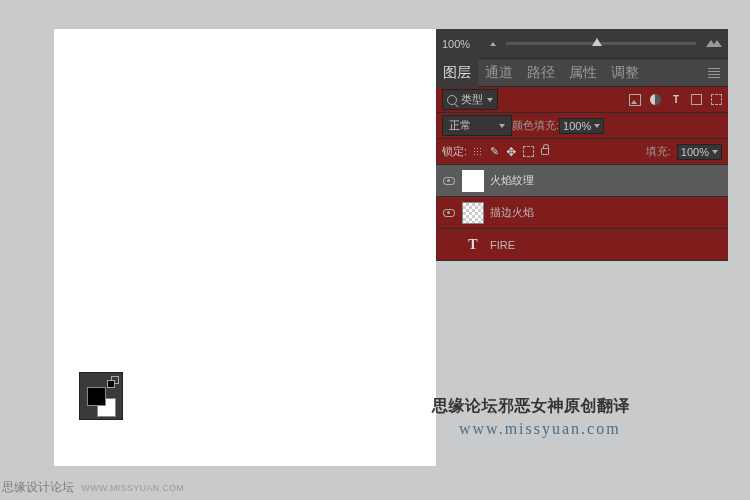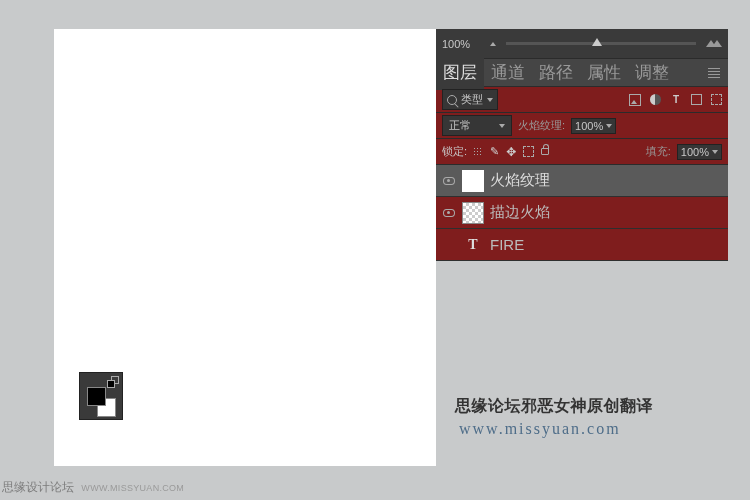--- a/index.html
+++ b/index.html
@@ -10,37 +10,37 @@
 .zoom-row { background: #3a3a3a; gap: 6px; height: 30px; }
 .zoom-val { width: 42px; }
 .tri-up { width: 0; height: 0; border-left: 4px solid transparent; border-right: 4px solid transparent; border-bottom: 5px solid #aaa; }
 .tri-up.small { border-left-width: 3px; border-right-width: 3px; border-bottom-width: 4px; }
 .slider-track { flex: 1; height: 3px; background: #555; position: relative; margin: 0 4px; }
 .slider-thumb { position: absolute; left: 45%; top: -4px; width: 0; height: 0; border-left: 5px solid transparent; border-right: 5px solid transparent; border-bottom: 8px solid #ccc; }
 .mountain { display: inline-flex; align-items: flex-end; gap: -2px; }
 .mtn-peak { width: 0; height: 0; border-left: 5px solid transparent; border-right: 5px solid transparent; border-bottom: 7px solid #999; }
 .mtn-peak + .mtn-peak { margin-left: -4px; }
 .tabs-row { background: #454545; height: 28px; padding: 0; }
-.tab { padding: 6px 7px; font-size: 17px; color: #999; cursor: pointer; }
+.tab { padding: 6px 7px; font-size: 14px; color: #999; cursor: pointer; }
 .tab.active { background: #3a3a3a; color: #ddd; }
 .tabs-menu { margin-left: auto; padding: 0 8px; display: flex; flex-direction: column; gap: 2px; }
 .tabs-menu span { display: block; width: 12px; height: 1px; background: #999; }
 .filter-row { height: 26px; gap: 4px; }
 .search-ic { width: 10px; height: 10px; border: 1px solid #aaa; border-radius: 50%; position: relative; }
 .search-ic::after { content: ""; position: absolute; width: 5px; height: 1px; background: #aaa; bottom: -2px; right: -3px; transform: rotate(45deg); }
 .type-sel { display: flex; align-items: center; gap: 4px; border: 1px solid #222; padding: 2px 4px; background: #363636; }
 .chev-down { width: 0; height: 0; border-left: 3px solid transparent; border-right: 3px solid transparent; border-top: 4px solid #aaa; }
 .ftr-icons { display: flex; gap: 9px; margin-left: auto; color: #ccc; }
 .ico { width: 12px; height: 12px; display: inline-flex; align-items: center; justify-content: center; font-size: 10px; }
 .ico-img { border: 1px solid #aaa; position: relative; }
 .ico-img::after { content: ""; position: absolute; left: 1px; bottom: 1px; width: 0; height: 0; border-left: 3px solid transparent; border-right: 3px solid transparent; border-bottom: 4px solid #aaa; }
 .ico-adj { width: 11px; height: 11px; border-radius: 50%; background: linear-gradient(90deg, #ccc 50%, #555 50%); }
 .ico-crop { width: 11px; height: 11px; border: 1px solid #aaa; }
 .ico-art { width: 11px; height: 11px; border: 1px dashed #aaa; }
-.blend-row { height: 26px; gap: 6px; }
+.blend-row { height: 26px; }
 .blend-sel { border: 1px solid #222; padding: 2px 6px; background: #363636; display: flex; align-items: center; gap: 28px; }
 .opacity-label { color: #999; }
 .pct-box { border: 1px solid #222; padding: 1px 3px; background: #363636; display: flex; align-items: center; gap: 3px; }
 .lock-row { height: 26px; gap: 6px; }
 .lock-icons { display: flex; gap: 7px; align-items: center; }
 .dotgrid { width: 10px; height: 10px; background-image: radial-gradient(#aaa 1px, transparent 1px); background-size: 3px 3px; }
 .brush-ic { font-size: 11px; color: #ccc; }
 .move-ic { font-size: 12px; color: #ccc; }
 .lock-ic { width: 8px; height: 7px; border: 1px solid #aaa; border-radius: 1px; position: relative; }
 .lock-ic::before { content: ""; position: absolute; top: -5px; left: 1px; width: 4px; height: 4px; border: 1px solid #aaa; border-bottom: none; border-radius: 3px 3px 0 0; }
@@ -51,30 +51,30 @@
 .eye::after { content: ""; position: absolute; width: 3px; height: 3px; background: #aaa; border-radius: 50%; left: 3px; top: 1px; }
 .thumb { border: 1px solid #888; background: #fff; }
 .thumb.sel { border: 2px solid #fff; }
 .thumb.w22 { width: 22px; height: 22px; }
 .thumb.w18 { width: 18px; height: 18px; }
 .thumb.checker { background-image: linear-gradient(45deg,#ccc 25%,transparent 25%,transparent 75%,#ccc 75%),linear-gradient(45deg,#ccc 25%,#fff 25%,#fff 75%,#ccc 75%); background-size: 6px 6px; background-position: 0 0, 3px 3px; }
 .thumb.dark { background: #1a0808; }
 .thumb.white { background: #fff; }
 .tlayer { font-family: serif; font-weight: bold; font-size: 14px; color: #ddd; width: 22px; text-align: center; }
 .link-ic { width: 6px; height: 10px; border: 1px solid #aaa; border-radius: 2px; }
-.layer-name { font-size: 15px; color: #ddd; }
+.layer-name { font-size: 11px; color: #ddd; }
 .layer-name.dim { color: #bbb; }
 .layer .lock-ic { margin-left: auto; margin-right: 4px; }
 .swatch-widget { position: absolute; left: 79px; top: 372px; width: 44px; height: 48px; background: #3a3a3a; border: 1px solid #222; }
 .sw-mini { position: absolute; top: 3px; right: 3px; width: 10px; height: 10px; }
 .sw-mini::before { content: ""; position: absolute; width: 6px; height: 6px; border: 1px solid #aaa; right: 0; top: 0; }
 .sw-mini::after { content: ""; position: absolute; width: 6px; height: 6px; background: #000; border: 1px solid #aaa; left: -2px; bottom: -2px; }
 .sw-fg { position: absolute; left: 7px; top: 14px; width: 19px; height: 19px; background: #000; border: 1px solid #888; z-index: 2; }
 .sw-bg { position: absolute; left: 17px; top: 25px; width: 19px; height: 19px; background: #fff; border: 1px solid #888; }
-.watermark1 { position: absolute; left: 455px; top: 396px; font-size: 16px; font-weight: bold; color: #333; letter-spacing: 0.5px; }
+.watermark1 { position: absolute; left: 432px; top: 396px; font-size: 16px; font-weight: bold; color: #333; letter-spacing: 0.5px; }
 .watermark2 { position: absolute; left: 459px; top: 420px; font-size: 16px; color: #4e6d89; letter-spacing: 2px; font-family: Georgia, serif; }
 .footer { position: absolute; left: 2px; bottom: 4px; font-size: 12px; color: #7c7c7c; }
 .footer-url { font-size: 9px; color: #9a9a9a; margin-left: 4px; letter-spacing: 0.3px; }
 </style>
 </head>
 <body>
 
 <div class="canvas-area"></div>
 
 <div class="swatch-widget">
@@ -124,21 +124,21 @@
       <span class="ico ico-crop"></span>
       <span class="ico ico-art"></span>
     </div>
   </div>
 
   <div class="panel-row blend-row">
     <div class="blend-sel">
       <span>正常</span>
       <span class="chev-down"></span>
     </div>
-    <span class="opacity-label">火焰纹理:</span>
+    <span class="opacity-label">颜色填充:</span>
     <div class="pct-box">
       <span>100%</span>
       <span class="chev-down"></span>
     </div>
   </div>
 
   <div class="panel-row lock-row">
     <span>锁定:</span>
     <div class="lock-icons">
       <span class="dotgrid"></span>

